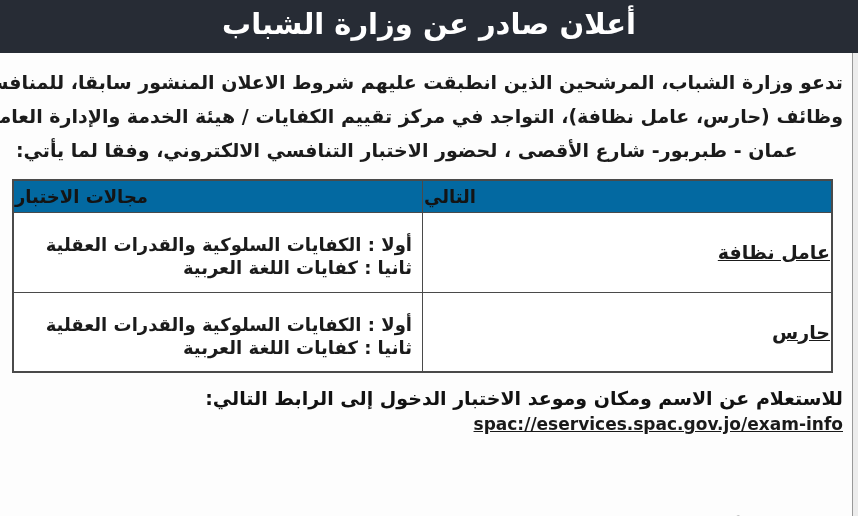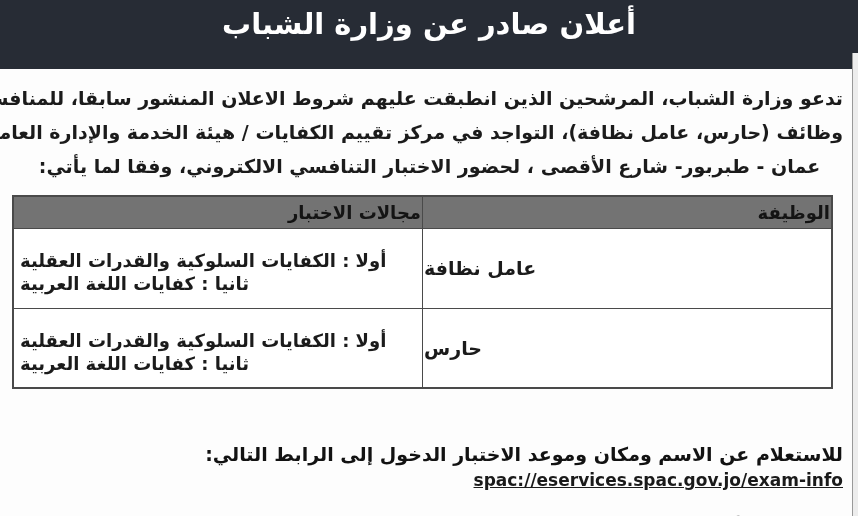--- a/index.html
+++ b/index.html
@@ -6,21 +6,21 @@
   html, body { margin: 0; padding: 0; }
   body {
     width: 858px; height: 516px;
     background: #fdfdfd;
     font-family: "DejaVu Sans", sans-serif;
     overflow: hidden;
     position: relative;
     color: #1b1b1b;
   }
   .banner {
-    height: 69px;
+    height: 53px;
     background: #272c35;
     color: #ffffff;
     text-align: center;
     overflow: hidden;
   }
   .banner .title {
     margin: 0;
     font-size: 29px;
     font-weight: bold;
     line-height: 49px;
@@ -35,60 +35,60 @@
   }
   .intro {
     direction: rtl;
     padding: 12px 15px 0 16px;
     font-size: 19px;
     font-weight: bold;
     color: #1b1b1b;
   }
   .intro .line { line-height: 34px; white-space: nowrap; }
   .intro .jl { text-align: justify; text-align-last: justify; }
-  .intro .rl { text-align: center; }
+  .intro .rl { text-align: left; }
   table.exam-table {
     direction: rtl;
     border-collapse: collapse;
     margin: 12px 0 0 12px;
     width: 821px;
     table-layout: fixed;
     border: 2px solid #4a4a4a;
   }
   .exam-table th, .exam-table td {
     border: 1px solid #4a4a4a;
   }
   .exam-table thead th {
-    background: #737373;
+    background: #0369a1;
     height: 32px;
     font-size: 18px;
     font-weight: bold;
-    text-align: right;
+    text-align: left;
     color: #141414;
   }
   .exam-table tbody td { height: 80px; background: #ffffff; }
   .exam-table td.job {
-    text-align: left;
+    text-align: right;
     vertical-align: middle;
     font-size: 19px;
     font-weight: bold;
+    text-decoration: underline;
   }
   .exam-table td.domains {
     padding: 8px 10px 0 6px;
     vertical-align: middle;
-    text-align: left;
+    text-align: right;
     font-size: 18px;
     font-weight: bold;
   }
   .domains .dline { line-height: 23px; }
   .domains .dline + .dline { }
   .footer {
     direction: rtl;
     padding: 13px 15px 0 16px;
-    margin-top: 40px;
   }
   .f-text {
     margin: 0 0 3px 0;
     font-size: 19px;
     font-weight: bold;
     text-align: right;
     color: #121212;
     line-height: 24px;
   }
   .f-link {
@@ -121,21 +121,21 @@
 
 <section class="intro">
   <div class="line jl">تدعو وزارة الشباب، المرشحين الذين انطبقت عليهم شروط الاعلان المنشور سابقا، للمنافسة على</div>
   <div class="line jl">وظائف (حارس، عامل نظافة)، التواجد في مركز تقييم الكفايات / هيئة الخدمة والإدارة العامة، الكائن في</div>
   <div class="line rl">عمان - طبربور- شارع الأقصى ، لحضور الاختبار التنافسي الالكتروني، وفقا لما يأتي:</div>
 </section>
 
 <table class="exam-table">
   <thead>
     <tr>
-      <th>الوظيفة</th>
+      <th>التالي</th>
       <th>مجالات الاختبار</th>
     </tr>
   </thead>
   <tbody>
     <tr>
       <td class="job">عامل نظافة</td>
       <td class="domains">
         <div class="dline">أولا : الكفايات السلوكية والقدرات العقلية</div>
         <div class="dline">ثانيا : كفايات اللغة العربية</div>
       </td>

